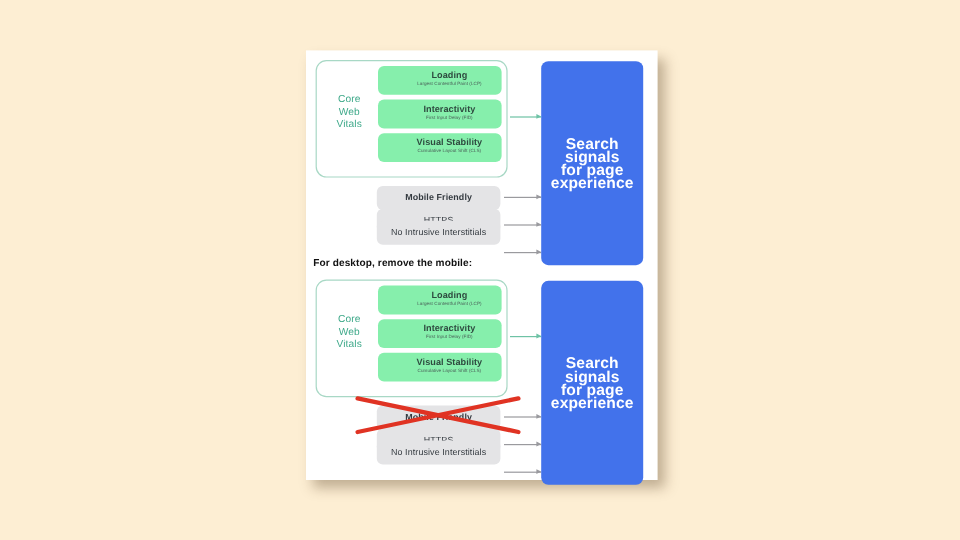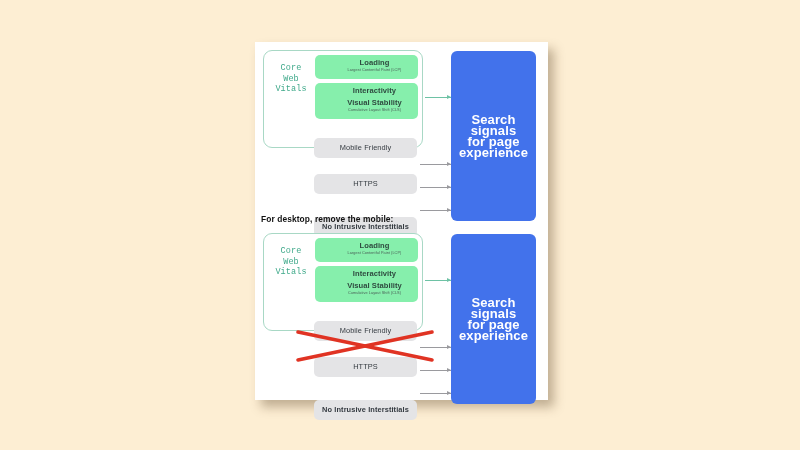--- a/index.html
+++ b/index.html
@@ -42,46 +42,45 @@
     width: 160px;
     height: 98px;
     border: 1px solid #a8d8c5;
     border-radius: 9px;
     box-sizing: border-box;
     background: #ffffff;
   }
   .cwv-label {
     position: absolute;
     left: 6px;
-    top: 12px;
+    top: 26px;
     width: 42px;
     text-align: center;
     color: #3fa98a;
     font-size: 8.5px;
     line-height: 10.5px;
     font-weight: 400;
     letter-spacing: 0.1px;
-    font-family: Liberation Mono, monospace;
   }
 
   .vital {
     position: absolute;
     left: 51px;
     width: 103px;
     height: 24px;
     background: #86efac;
     border-radius: 5px;
     box-sizing: border-box;
     padding-top: 3px;
     text-align: center;
     padding-left: 16px;
   }
   .vital.v1 { top: 4px; }
   .vital.v2 { top: 32px; }
-  .vital.v3 { top: 44px; }
+  .vital.v3 { top: 60px; }
   .vital-title {
     display: block;
     font-size: 7.6px;
     line-height: 9px;
     color: #2e4a3f;
     font-weight: 700;
     letter-spacing: 0.05px;
   }
   .vital-sub {
     display: block;
@@ -99,23 +98,23 @@
     width: 103px;
     height: 20px;
     background: #e4e4e6;
     border-radius: 5px;
     color: #343a40;
     font-size: 7.4px;
     line-height: 20px;
     text-align: center;
     letter-spacing: 0.1px;
   }
-  .pill.p1 { top: 96px; }
+  .pill.p1 { top: 113px; font-weight: bold; }
   .pill.p2 { top: 132px; }
-  .pill.p3 { top: 175px; font-weight: bold; }
+  .pill.p3 { top: 142px; }
 
   
   .outcome {
     position: absolute;
     left: 196px;
     top: 9px;
     width: 85px;
     height: 170px;
     background: #4272eb;
     border-radius: 6px;

